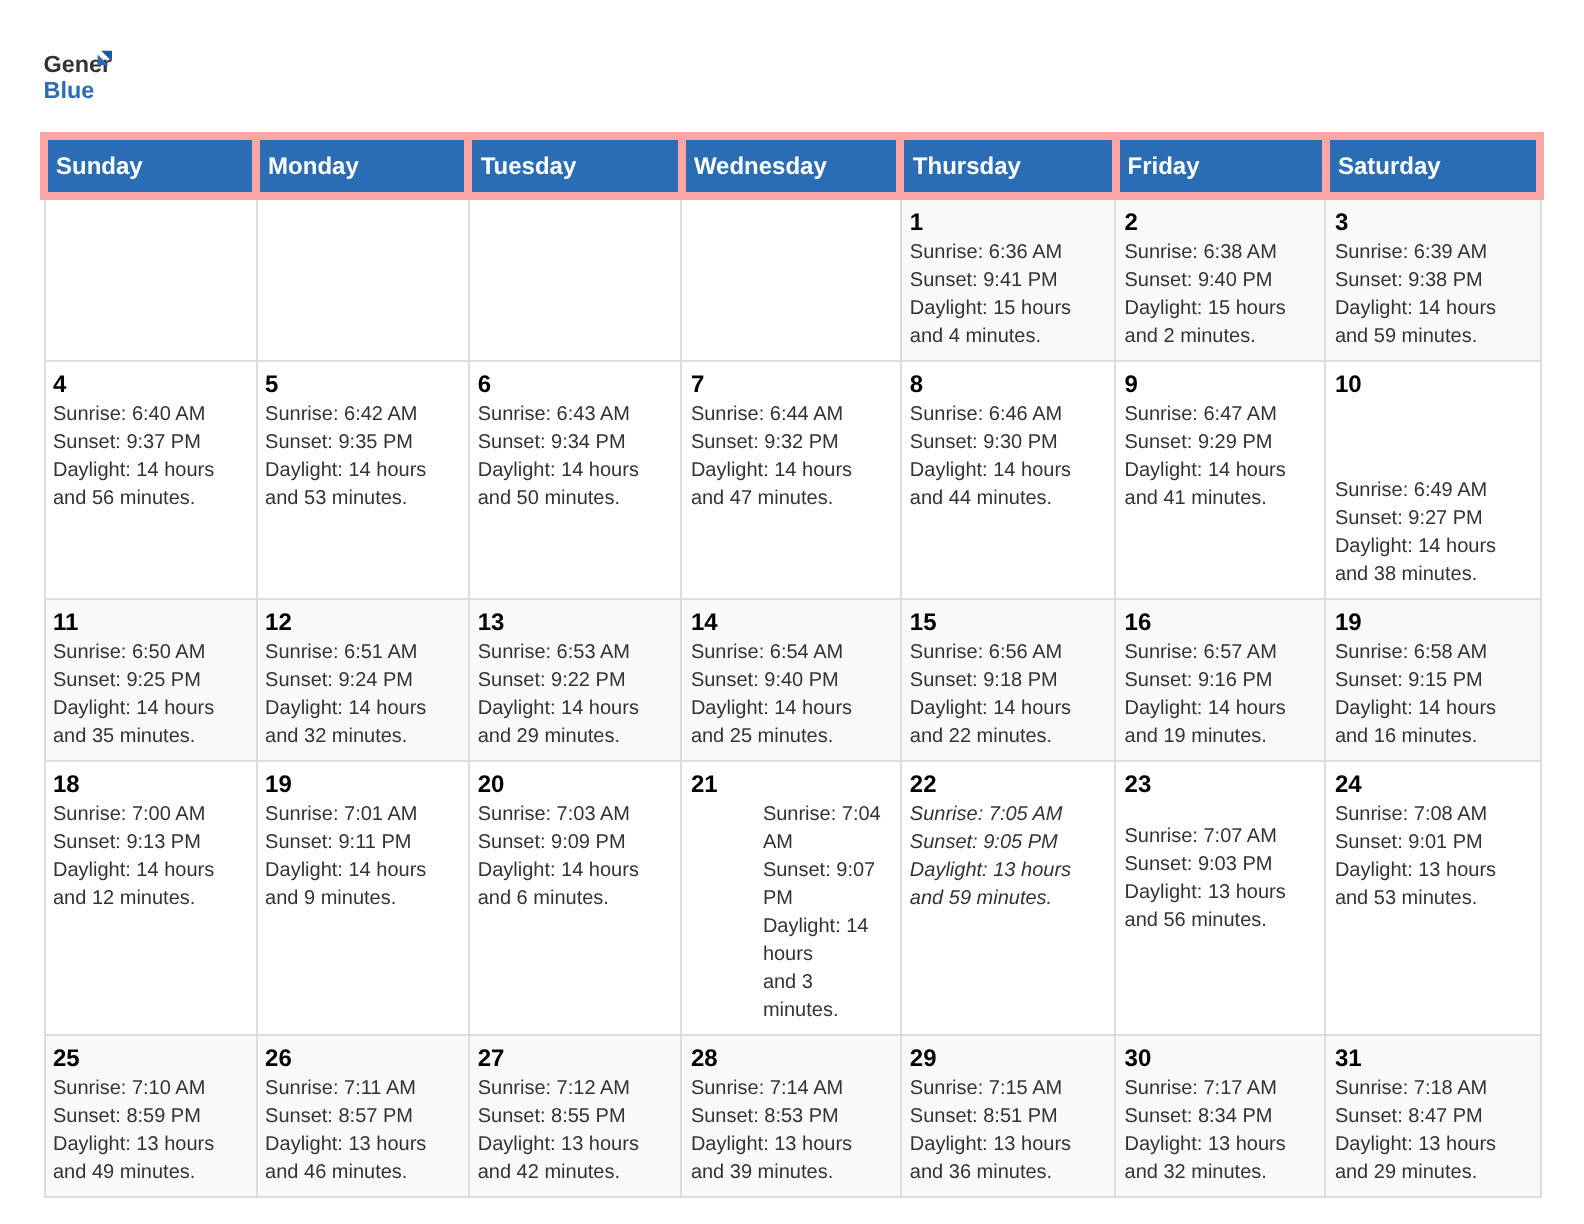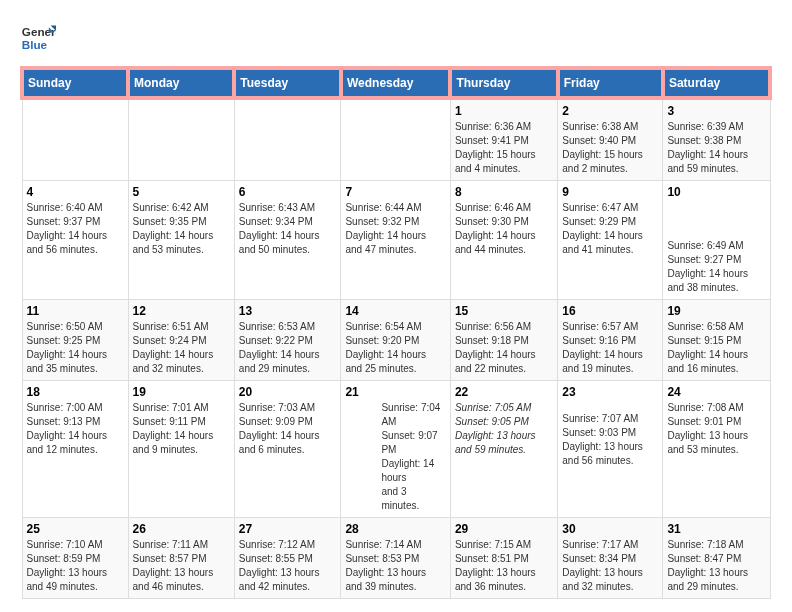--- a/index.html
+++ b/index.html
@@ -203,21 +203,21 @@
         <td>
           <span class="day-num">13</span>
           <div class="day-info" style="white-space: pre-line;">Sunrise: 6:53 AM
 Sunset: 9:22 PM
 Daylight: 14 hours
 and 29 minutes.</div>
         </td>
         <td>
           <span class="day-num">14</span>
           <div class="day-info" style="white-space: pre-line;">Sunrise: 6:54 AM
-Sunset: 9:20 PM
+Sunset: 9:40 PM
 Daylight: 14 hours
 and 25 minutes.</div>
         </td>
         <td>
           <span class="day-num">15</span>
           <div class="day-info" style="white-space: pre-line;">Sunrise: 6:56 AM
 Sunset: 9:18 PM
 Daylight: 14 hours
 and 22 minutes.</div>
         </td>

